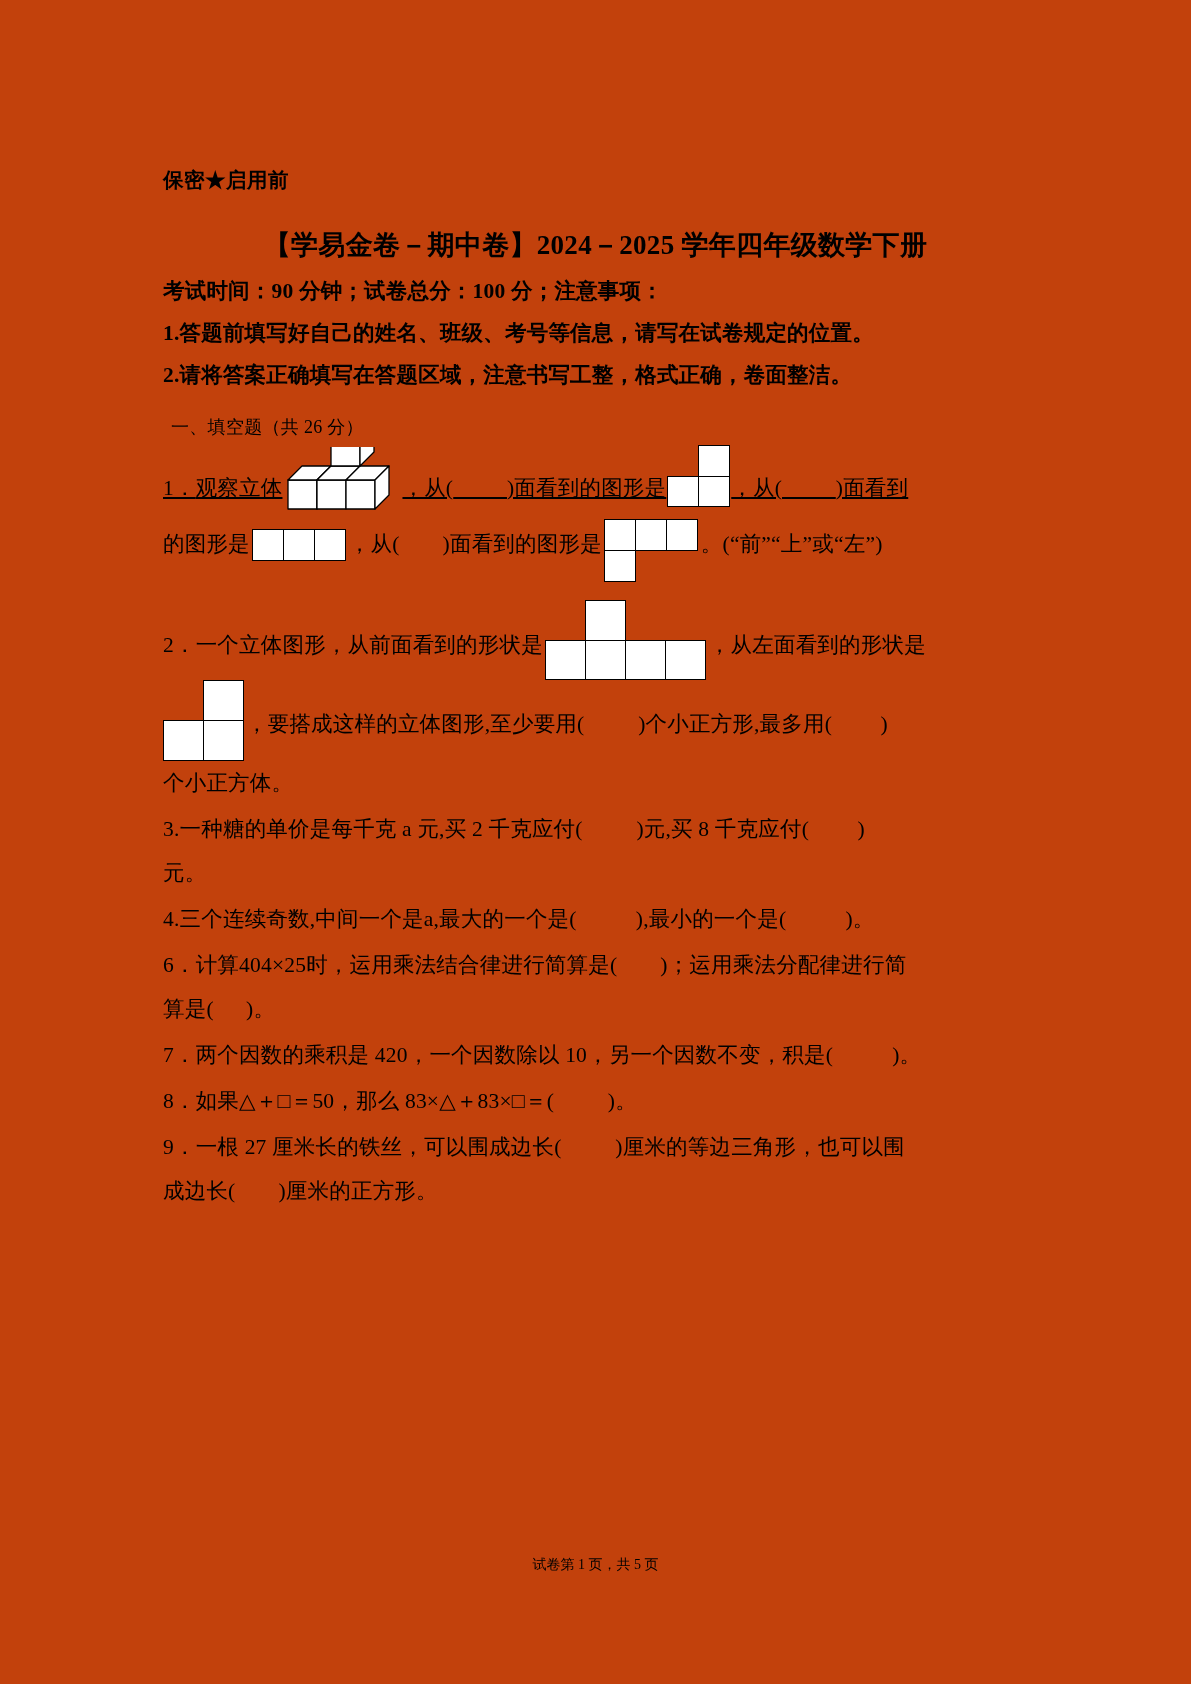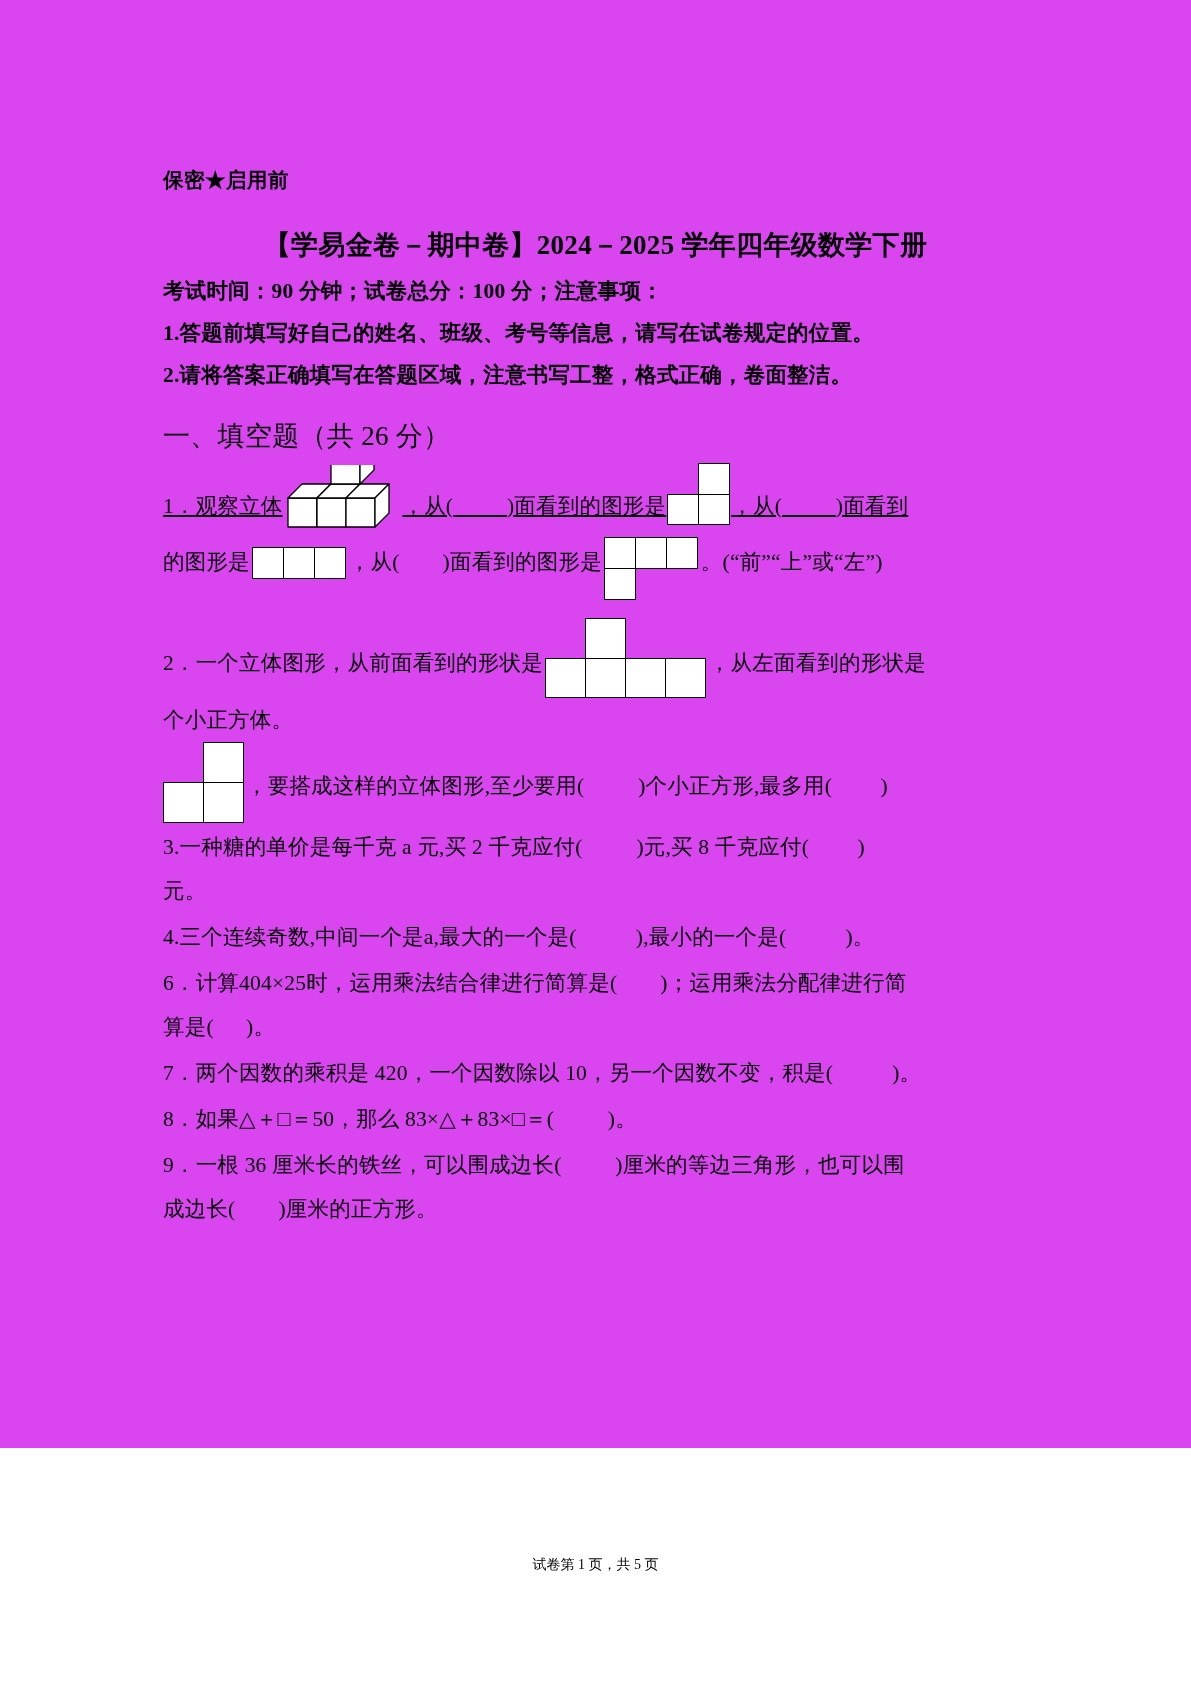--- a/index.html
+++ b/index.html
@@ -12,22 +12,22 @@
     height: 1684px;
     position: relative;
     font-family: "Liberation Serif", "DejaVu Serif", serif;
     color: #000000;
     overflow: hidden;
   }
   .page {
     position: absolute;
     left: 0; top: 0;
     width: 1191px;
-    height: 1448px;
-    background: #d946ef;
+    height: 1684px;
+    background: #c2410c;
   }
   .content {
     position: absolute;
     left: 163px;
     top: 168px;
     width: 865px;
   }
 
   .secret-line {
     font-size: 20.5px;
@@ -54,24 +54,25 @@
   }
 
   .instr {
     font-size: 21.5px;
     font-weight: 700;
     line-height: 1.95;
     letter-spacing: 0.2px;
   }
 
   .section-head {
-    font-size: 27px;
+    font-size: 18px;
     line-height: 2.0;
     margin-top: 12px;
     letter-spacing: 0.3px;
+    margin-left: 8px;
   }
 
   .q {
     font-size: 21.5px;
     line-height: 2.05;
     letter-spacing: 0.2px;
     margin: 0;
   }
 
   .qblock { margin-bottom: 2px; }
@@ -173,30 +174,30 @@
     <div class="qblock" style="margin-top:18px;">
       <div class="q" style="line-height:2.6;">
         <span>2．</span><span>一个立体图形，从前面看到的形状是</span><span class="sq-shape" style="width:162px;height:80px;vertical-align:-28px;margin:0 2px;">
           <span class="sq" style="left:0px;top:40px;width:41px;height:40px;"></span>
           <span class="sq" style="left:40px;top:40px;width:41px;height:40px;"></span>
           <span class="sq" style="left:80px;top:40px;width:41px;height:40px;"></span>
           <span class="sq" style="left:120px;top:40px;width:41px;height:40px;"></span>
           <span class="sq" style="left:40px;top:0px;width:41px;height:41px;"></span>
         </span><span>，从左面看到的形状是</span>
       </div>
-      <div class="q">
-        <span>个小正方体。</span>
-      </div>
       <div class="q" style="line-height:2.6;">
         <span class="sq-shape" style="width:81px;height:81px;vertical-align:-30px;margin:0 2px 0 0;">
           <span class="sq" style="left:40px;top:0px;width:41px;height:41px;"></span>
           <span class="sq" style="left:0px;top:40px;width:41px;height:41px;"></span>
           <span class="sq" style="left:40px;top:40px;width:41px;height:41px;"></span>
         </span><span>，要搭成这样的立体图形,至少要用(</span><span class="blank">&nbsp;&nbsp;&nbsp;&nbsp;&nbsp;&nbsp;&nbsp;&nbsp;&nbsp;&nbsp;</span><span>)个小正方形,最多用(</span><span class="blank">&nbsp;&nbsp;&nbsp;&nbsp;&nbsp;&nbsp;&nbsp;&nbsp;&nbsp;</span><span>)</span>
       </div>
+      <div class="q">
+        <span>个小正方体。</span>
+      </div>
     </div>
 
     <div class="qblock">
       <div class="q">
         <span>3.</span><span>一种糖的单价是每千克 a 元,买 2 千克应付(</span><span class="blank">&nbsp;&nbsp;&nbsp;&nbsp;&nbsp;&nbsp;&nbsp;&nbsp;&nbsp;&nbsp;</span><span>)元,买 8 千克应付(</span><span class="blank">&nbsp;&nbsp;&nbsp;&nbsp;&nbsp;&nbsp;&nbsp;&nbsp;&nbsp;</span><span>)</span>
       </div>
       <div class="q">
         <span>元。</span>
       </div>
     </div>
@@ -226,21 +227,21 @@
     </div>
 
     <div class="qblock">
       <div class="q">
         <span>8．</span><span>如果△＋□＝50，那么 83×△＋83×□＝(</span><span class="blank">&nbsp;&nbsp;&nbsp;&nbsp;&nbsp;&nbsp;&nbsp;&nbsp;&nbsp;&nbsp;</span><span>)。</span>
       </div>
     </div>
 
     <div class="qblock">
       <div class="q">
-        <span>9．</span><span>一根 36 厘米长的铁丝，可以围成边长(</span><span class="blank">&nbsp;&nbsp;&nbsp;&nbsp;&nbsp;&nbsp;&nbsp;&nbsp;&nbsp;&nbsp;</span><span>)厘米的等边三角形，也可以围</span>
+        <span>9．</span><span>一根 27 厘米长的铁丝，可以围成边长(</span><span class="blank">&nbsp;&nbsp;&nbsp;&nbsp;&nbsp;&nbsp;&nbsp;&nbsp;&nbsp;&nbsp;</span><span>)厘米的等边三角形，也可以围</span>
       </div>
       <div class="q">
         <span>成边长(</span><span class="blank">&nbsp;&nbsp;&nbsp;&nbsp;&nbsp;&nbsp;&nbsp;&nbsp;</span><span>)厘米的正方形。</span>
       </div>
     </div>
 
   </div>
 
   <div class="footer">试卷第 1 页，共 5 页</div>
 

